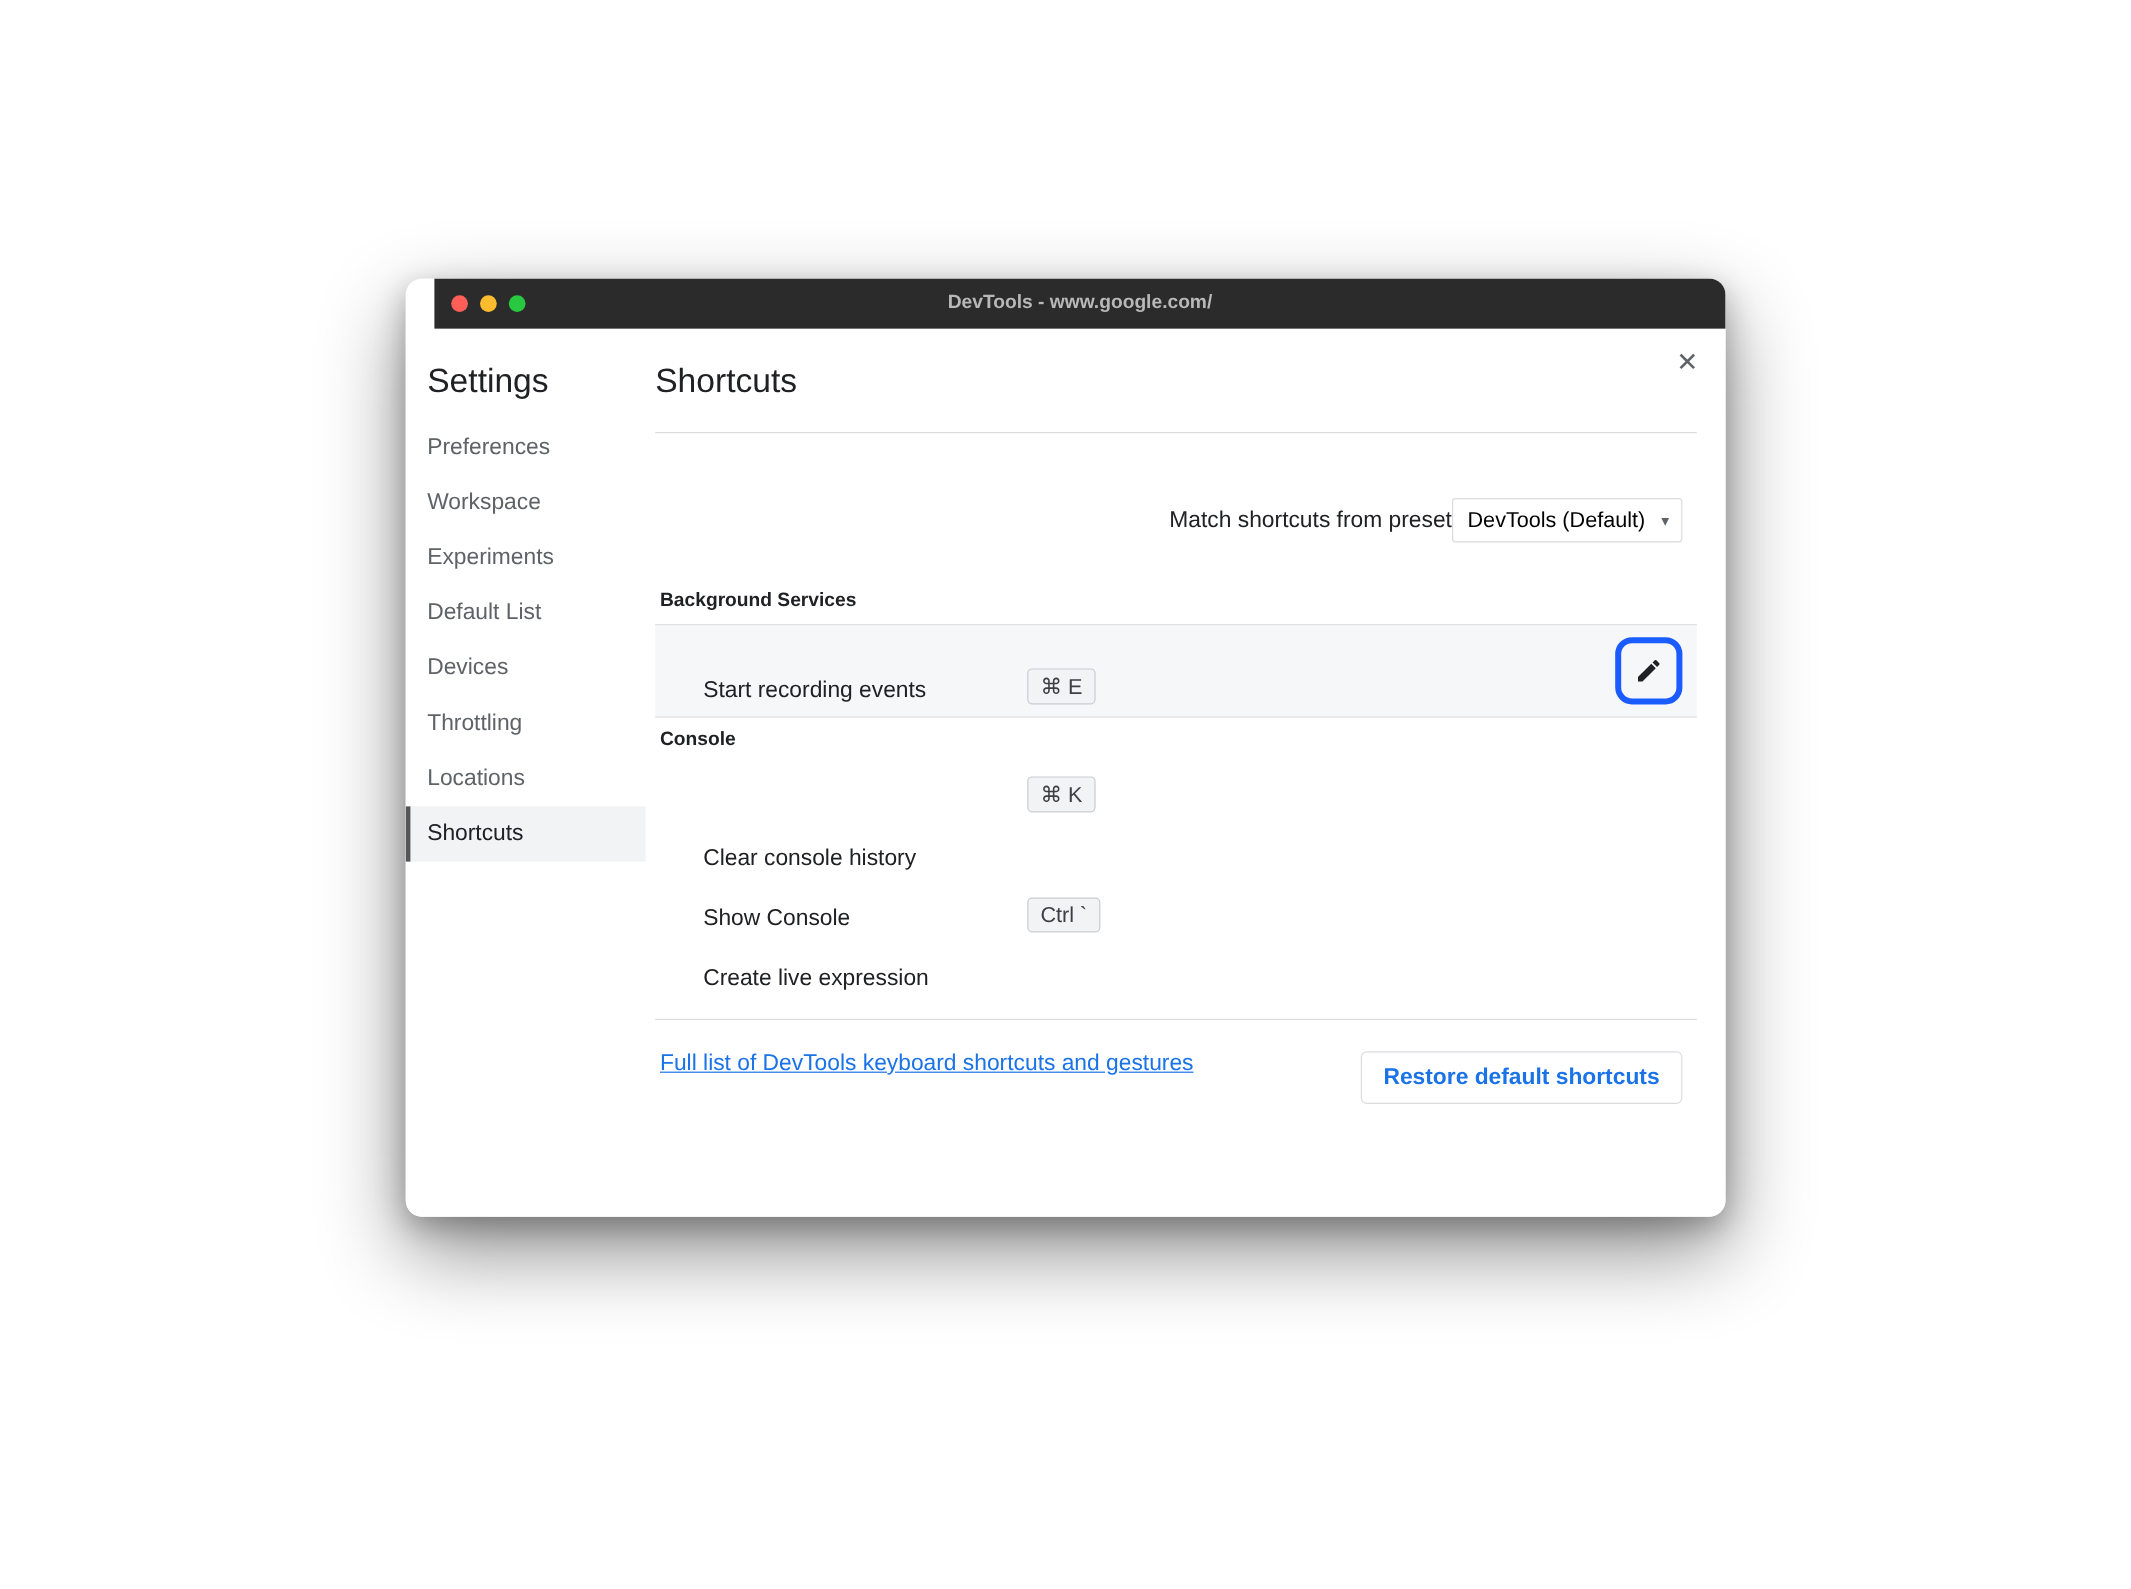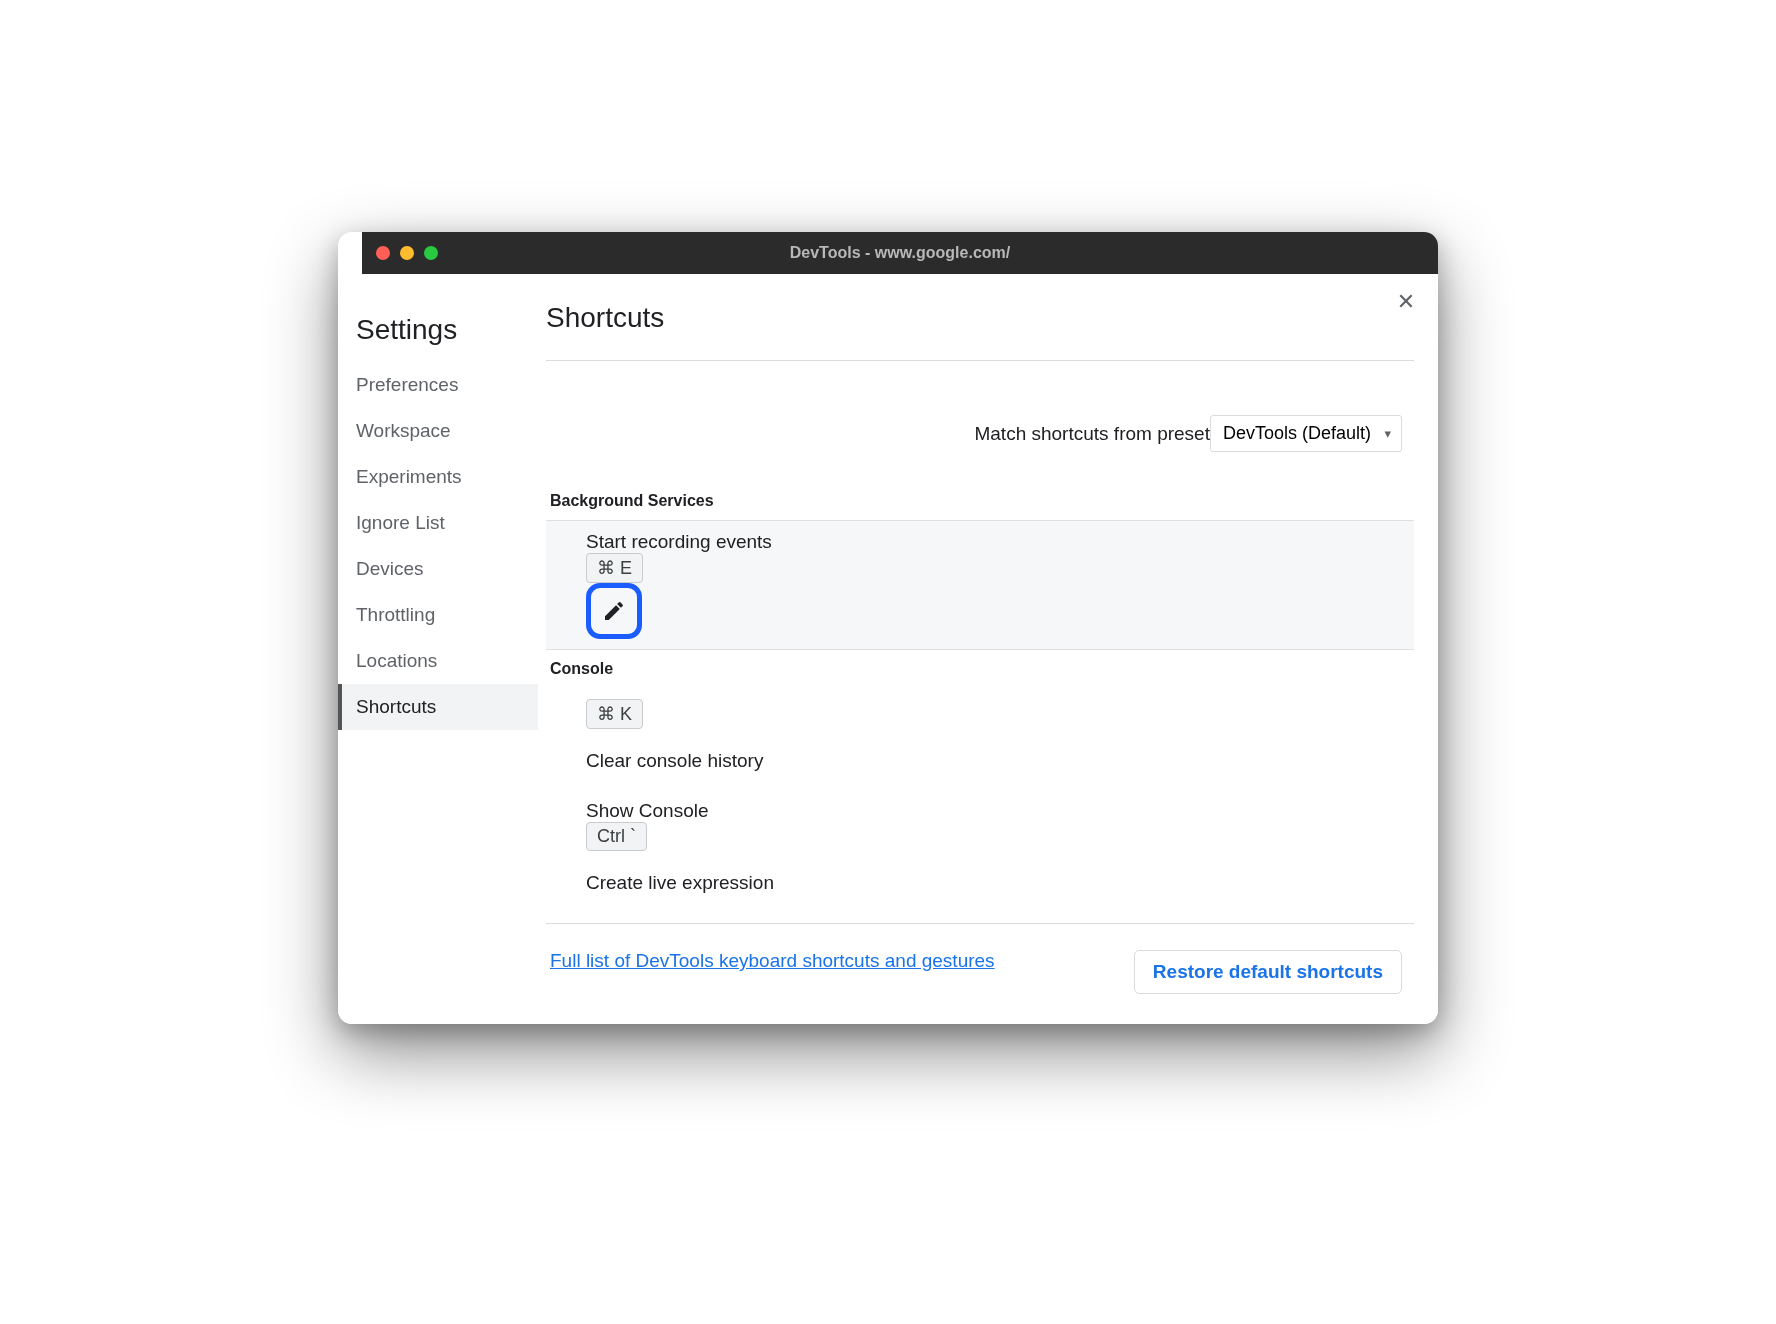--- a/index.html
+++ b/index.html
@@ -48,21 +48,20 @@
   .content {
     display: flex;
     background: #fff;
     min-height: 740px;
     position: relative;
   }
   .sidebar {
     width: 200px;
     padding: 28px 0 0 0;
     flex-shrink: 0;
-    margin-top: 12px;
   }
   .sidebar-title {
     font-size: 28px; font-weight: 500; color: #202124;
     padding: 0 18px 16px 18px;
   }
   .nav-item {
     font-size: 19px; color: #5f6368;
     padding: 12px 18px; cursor: pointer;
   }
   .nav-item.active {
@@ -96,25 +95,24 @@
     display: inline-flex; align-items: center;
   }
   .select::after {
     content: "▾"; position: absolute; right: 10px; font-size: 13px; color: #5f6368;
   }
   .section-header {
     font-size: 16px; font-weight: 700; color: #202124;
     padding: 10px 0 10px 4px;
   }
   .row {
-    display: flex; align-items: flex-start;
+    display: flex; align-items: flex-end;
     padding: 10px 12px 10px 40px;
     min-height: 50px;
     border-top: 1px solid transparent;
-    flex-direction: column;
   }
   .row.highlight {
     background: #f6f7f8;
     border-top: 1px solid #e0e0e0;
     border-bottom: 1px solid #e0e0e0;
   }
   .row-label { width: 270px; font-size: 19px; color: #202124; }
   .row-keys { flex: 1; display: flex; gap: 8px; }
   .kbd {
     display: inline-flex; align-items: center; gap: 5px;
@@ -157,21 +155,21 @@
       <div class="title">DevTools - www.google.com/</div>
     </div>
 
     <div class="content">
 
       <aside class="sidebar">
         <div class="sidebar-title">Settings</div>
         <div class="nav-item">Preferences</div>
         <div class="nav-item">Workspace</div>
         <div class="nav-item">Experiments</div>
-        <div class="nav-item">Ignore List</div>
+        <div class="nav-item">Default List</div>
         <div class="nav-item">Devices</div>
         <div class="nav-item">Throttling</div>
         <div class="nav-item">Locations</div>
         <div class="nav-item active">Shortcuts</div>
       </aside>
 
       <main class="main">
         <div class="close-btn">
           <span>✕</span>
         </div>

